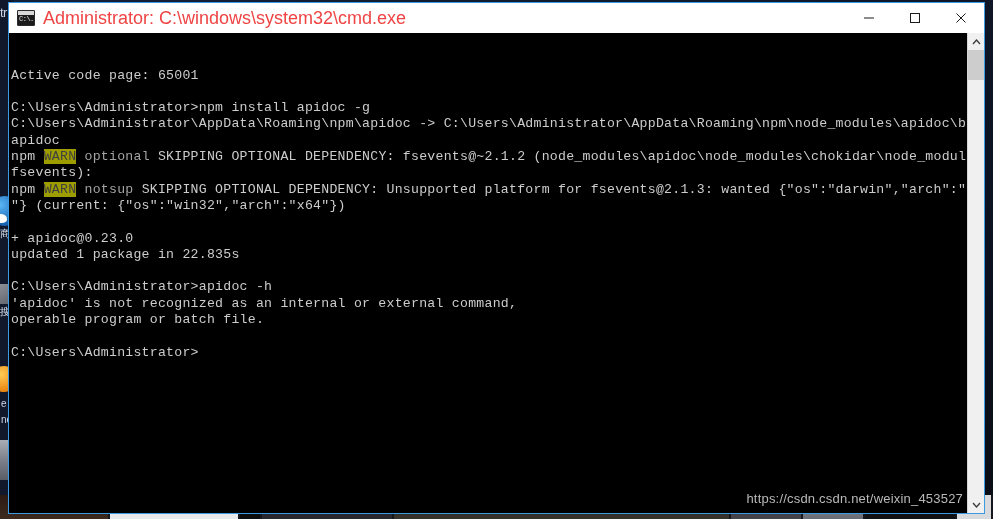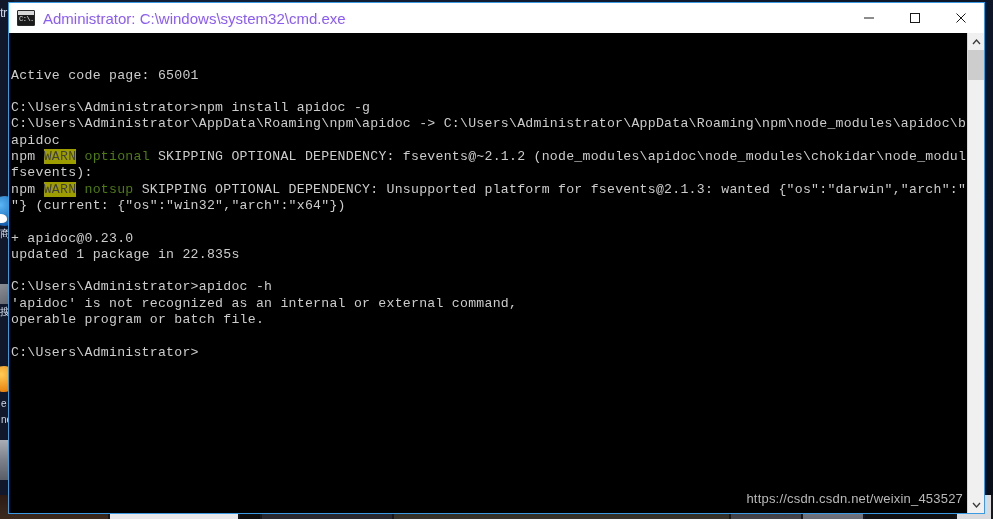--- a/index.html
+++ b/index.html
@@ -137,22 +137,22 @@
   #title-icon-text {
     position: absolute;
     left: 1px; top: 4px;
     font-family: "Liberation Mono", monospace;
     font-size: 7px;
     line-height: 8px;
     color: #e8e8e8;
     letter-spacing: -0.5px;
   }
   #title-text {
-    font-size: 15px;
-    color: #8b5cf6;
+    font-size: 18px;
+    color: #ef4444;
     white-space: nowrap;
   }
   #window-controls {
     position: absolute;
     right: 0; top: 0;
     height: 30px;
     display: flex;
   }
   .wc-btn {
     width: 46px; height: 30px;
@@ -181,21 +181,21 @@
     white-space: pre;
     overflow: hidden;
     letter-spacing: 0.25px;
     position: relative;
   }
   .cline { height: 16.3px; }
   .warn-tag {
     background: #9d9d00;
     color: #404040;
   }
-  .magenta { color: #4d7c0f; }
+  .magenta { color: #a3a3a3; }
 
   #watermark {
     position: absolute;
     right: 4px;
     bottom: 6px;
     font-family: "Liberation Sans", sans-serif;
     font-size: 13px;
     color: #b9b9b9;
     letter-spacing: 0.2px;
     white-space: nowrap;

